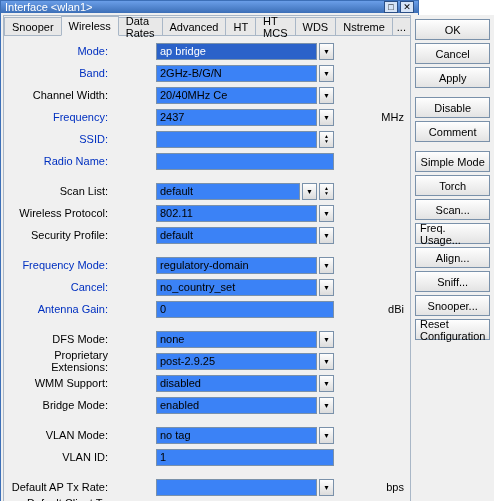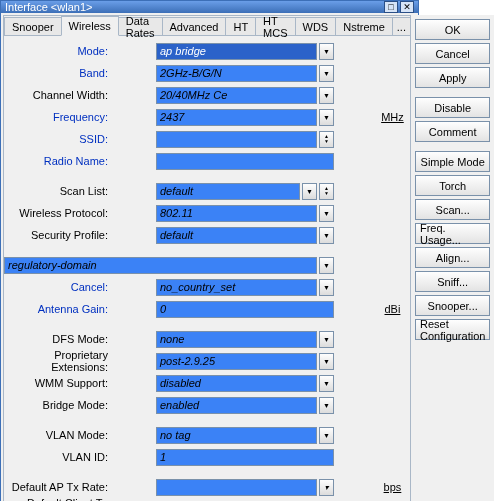--- a/index.html
+++ b/index.html
@@ -79,21 +79,20 @@
     text-align: right;
     padding-right: 4px;
     font-size: 11px;
   }
   .label.blue { color: #0030c0; }
   .field-wrap {
     flex: 1;
     display: flex;
     align-items: center;
     gap: 2px;
-    font-style: italic;
   }
   .input, .select {
     flex: 1;
     height: 17px;
     border: 1px solid #7a91aa;
     background: #3b82f6;
     font-size: 11px;
     padding: 0 3px;
     line-height: 15px;
     display: flex; align-items: center;
@@ -103,21 +102,21 @@
   .dd-btn {
     width: 15px; height: 17px;
     border: 1px solid #7a91aa;
     background: linear-gradient(#fefefe,#dcdcdc);
     display: flex; align-items: center; justify-content: center;
     font-size: 8px;
   }
   .arrow-down::after { content: "▼"; font-size: 7px; }
   .arrow-updown { display:flex; flex-direction:column; line-height:1; justify-content:center; align-items:center;}
   .arrow-updown span { font-size:5px; line-height:5px;}
-  .unit { width: 26px; text-align: center; padding-left: 3px; font-size: 11px; text-decoration: underline; }
+  .unit { width: 26px; text-align: right; padding-left: 3px; font-size: 11px; }
   .right {
     width: 106px;
     padding: 4px 4px 0 2px;
     display: flex; flex-direction: column;
     background: #f0f0f0;
     margin: 2px 2px 2px 0;
   }
   .btn {
     height: 21px;
     border: 1px solid #7a91aa;
@@ -237,20 +236,21 @@
           <div class="row">
             <div class="label">Security Profile:</div>
             <div class="field-wrap">
               <div class="select">default</div>
               <div class="dd-btn arrow-down"></div>
             </div>
             <div class="unit"></div>
           </div>
           <div class="spacer"></div>
           <div class="row">
+            <div class="label blue">Frequency Mode:</div>
             <div class="field-wrap">
               <div class="select">regulatory-domain</div>
               <div class="dd-btn arrow-down"></div>
             </div>
             <div class="unit"></div>
           </div>
           <div class="row">
             <div class="label blue">Cancel:</div>
             <div class="field-wrap">
               <div class="select">no_country_set</div>

